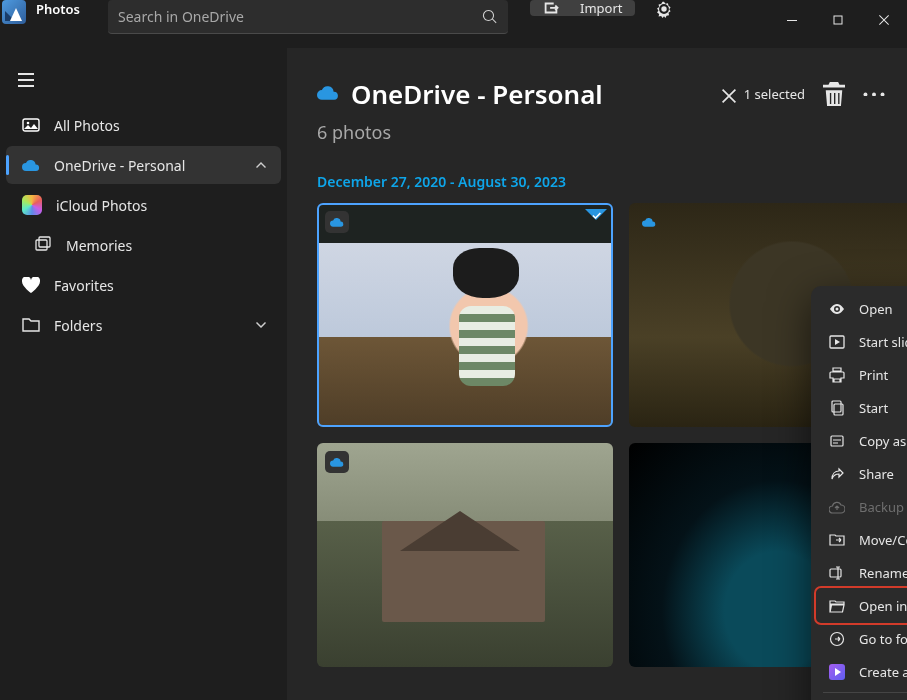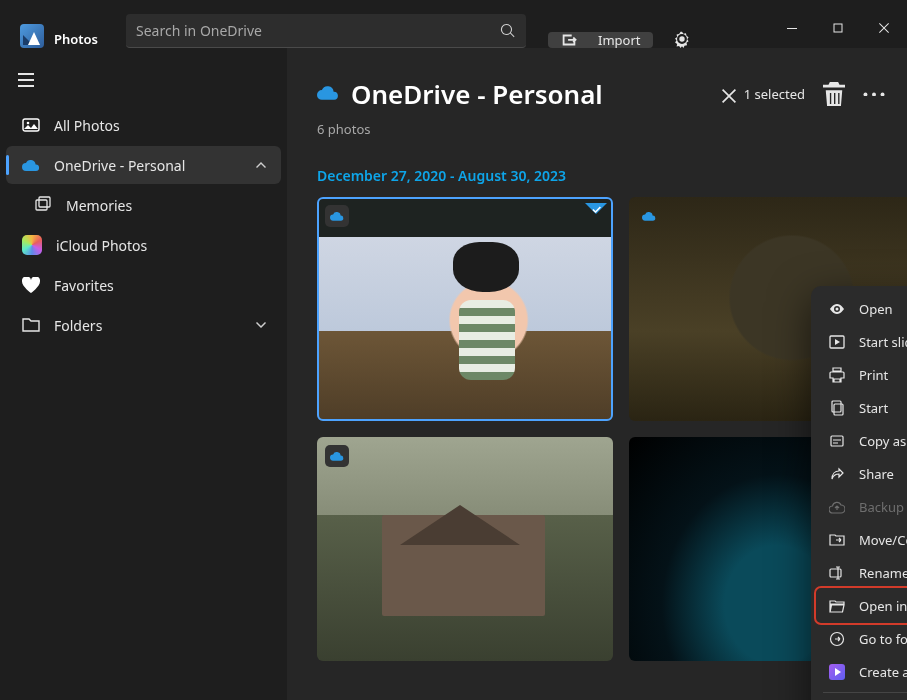--- a/index.html
+++ b/index.html
@@ -1,19 +1,19 @@
 <!DOCTYPE html>
 <html><head>
 <meta charset="utf-8">
 <style>
 * { box-sizing: border-box; margin: 0; padding: 0; font-family: "Segoe UI", system-ui, sans-serif; }
 body { width: 907px; height: 700px; background: #1e1e1e; color: #e6e6e6; overflow: hidden; position: relative; }
 
 
-.titlebar { height: 48px; display: flex; align-items: flex-end; padding: 0 0 0 20px; gap: 10px; background: #1e1e1e; }
+.titlebar { height: 48px; display: flex; align-items: flex-start; padding: 0 0 0 2px; gap: 10px; background: #1e1e1e; }
 .app-icon { width: 24px; height: 24px; background: linear-gradient(135deg, #4e9be0 0%, #2e5d9a 100%); border-radius: 4px; position: relative; overflow:hidden;}
 .app-icon::before{content:"";position:absolute;left:3px;top:11px;width:0;height:0;border-left:0 solid transparent;border-right:10px solid transparent;border-bottom:10px solid #1a3d6a;}
 .app-icon::after{content:"";position:absolute;left:8px;top:8px;width:0;height:0;border-left:6px solid transparent;border-right:6px solid transparent;border-bottom:13px solid #fff;}
 .app-title { font-size: 13px; font-weight: 600; color: #fff; }
 .search-box { margin-left: 18px; width: 400px; height: 34px; background: #2d2d2d; border-radius: 4px; display:flex; align-items:center; padding:0 10px; border-bottom:1px solid #4a4a4a; }
 .search-box input { flex:1; background:transparent; border:none; outline:none; color:#cfcfcf; font-size:14px; }
 .search-box input::placeholder{ color:#a8a8a8; }
 .search-icon { width:16px; height:16px; color:#cfcfcf; }
 .import-btn { margin-left:12px; height:16px; background:#404040; border-radius:4px; display:flex; align-items:center; gap:20px; padding:0 12px; color:#e6e6e6; font-size:13px; }
 .import-btn svg { width:18px; height:18px; }
@@ -35,21 +35,21 @@
 .gallery-icon { color:#fff; }
 
 .content { flex:1; background:#262626; position:relative; padding:28px 22px 0 30px; overflow:hidden;}
 .header { display:flex; align-items:center; gap:12px; }
 .cloud-small{color:#2996e1; display:inline-block;}
 .page-title { font-size:26px; font-weight:600; color:#fff; }
 .header-right { margin-left:auto; display:flex; align-items:center; gap:18px; }
 .selected-pill { display:flex; align-items:flex-end; gap:8px; font-size:13px; color:#e6e6e6; }
 .selected-pill .x { width:14px; height:14px; }
 .trash-btn, .more-btn { width:22px; height:22px; display:flex; align-items:center; justify-content:center; color:#e6e6e6; }
-.subcount { font-size:13px; color:#a8a8a8; margin-top:8px; }
+.subcount { font-size:18px; color:#a8a8a8; margin-top:8px; }
 .date-label { font-size:14px; font-weight:600; color:#0ea5e9; margin-top:28px; }
 
 .grid { margin-top:12px; display:grid; grid-template-columns: repeat(2, 296px); gap:16px; }
 .thumb { width:296px; height:224px; border-radius:6px; position:relative; overflow:hidden; background:#333; }
 .thumb.selected { outline:2px solid #4da3ff; outline-offset:-2px; }
 .thumb .cloud-badge { position:absolute; top:8px; left:8px; width:24px; height:22px; border-radius:5px; background:#333; color:#2996e1; display:flex; align-items:center; justify-content:center; }
 .thumb .check-badge { position:absolute; top:6px; right:6px; width:22px; height:22px; color:#2996e1; }
 .thumb.photo1 { background:
   radial-gradient(circle at 58% 55%, #f2c7ad 0 18%, transparent 19%),
   linear-gradient(180deg, #1e2321 0%, #1e2321 18%, #cfd6e3 18%, #bdc9db 60%, #6d5637 60%, #4e3d27 100%);
@@ -145,34 +145,34 @@
     <div class="nav-item selected">
       <span class="nav-icon cloud-small"><svg viewBox="0 0 18 12">
             <path d="M14 12H4a4 4 0 010-8 5 5 0 019.6 1.4A3.3 3.3 0 0114 12z"></path>
           </svg></span>
       <span>OneDrive - Personal</span>
       <svg class="chev" width="12" height="12" viewBox="0 0 12 12">
           <path d="M1 8l5-5 5 5-1 1-4-4-4 4z"></path>
         </svg>
     </div>
 
+    <div class="nav-item">
+      <span class="nav-icon" style="width:20px;height:20px;border-radius:5px;background:
+        conic-gradient(from 0deg,#f5b642,#e95d5d,#c85de9,#5d8be9,#5de9c8,#a8e95d,#f5b642);"></span>
+      <span>iCloud Photos</span>
+    </div>
+
     <div class="nav-item nav-sub">
       <span class="nav-icon">
           <svg viewBox="0 0 18 18">
             <rect x="2" y="4" width="11" height="10" rx="1" fill="none" stroke="currentColor" stroke-width="1.3"></rect>
             <rect x="5" y="1" width="11" height="10" rx="1" fill="none" stroke="currentColor" stroke-width="1.3"></rect>
           </svg>
         </span>
       <span>Memories</span>
-    </div>
-
-    <div class="nav-item">
-      <span class="nav-icon" style="width:20px;height:20px;border-radius:5px;background:
-        conic-gradient(from 0deg,#f5b642,#e95d5d,#c85de9,#5d8be9,#5de9c8,#a8e95d,#f5b642);"></span>
-      <span>iCloud Photos</span>
     </div>
 
     <div class="nav-item">
       <span class="nav-icon heart-icon">
           <svg viewBox="0 0 18 16">
             <path d="M9 16S0 9.5 0 4.5A4.5 4.5 0 019 3a4.5 4.5 0 019 1.5C18 9.5 9 16 9 16z"></path>
           </svg>
         </span>
       <span>Favorites</span>
     </div>

